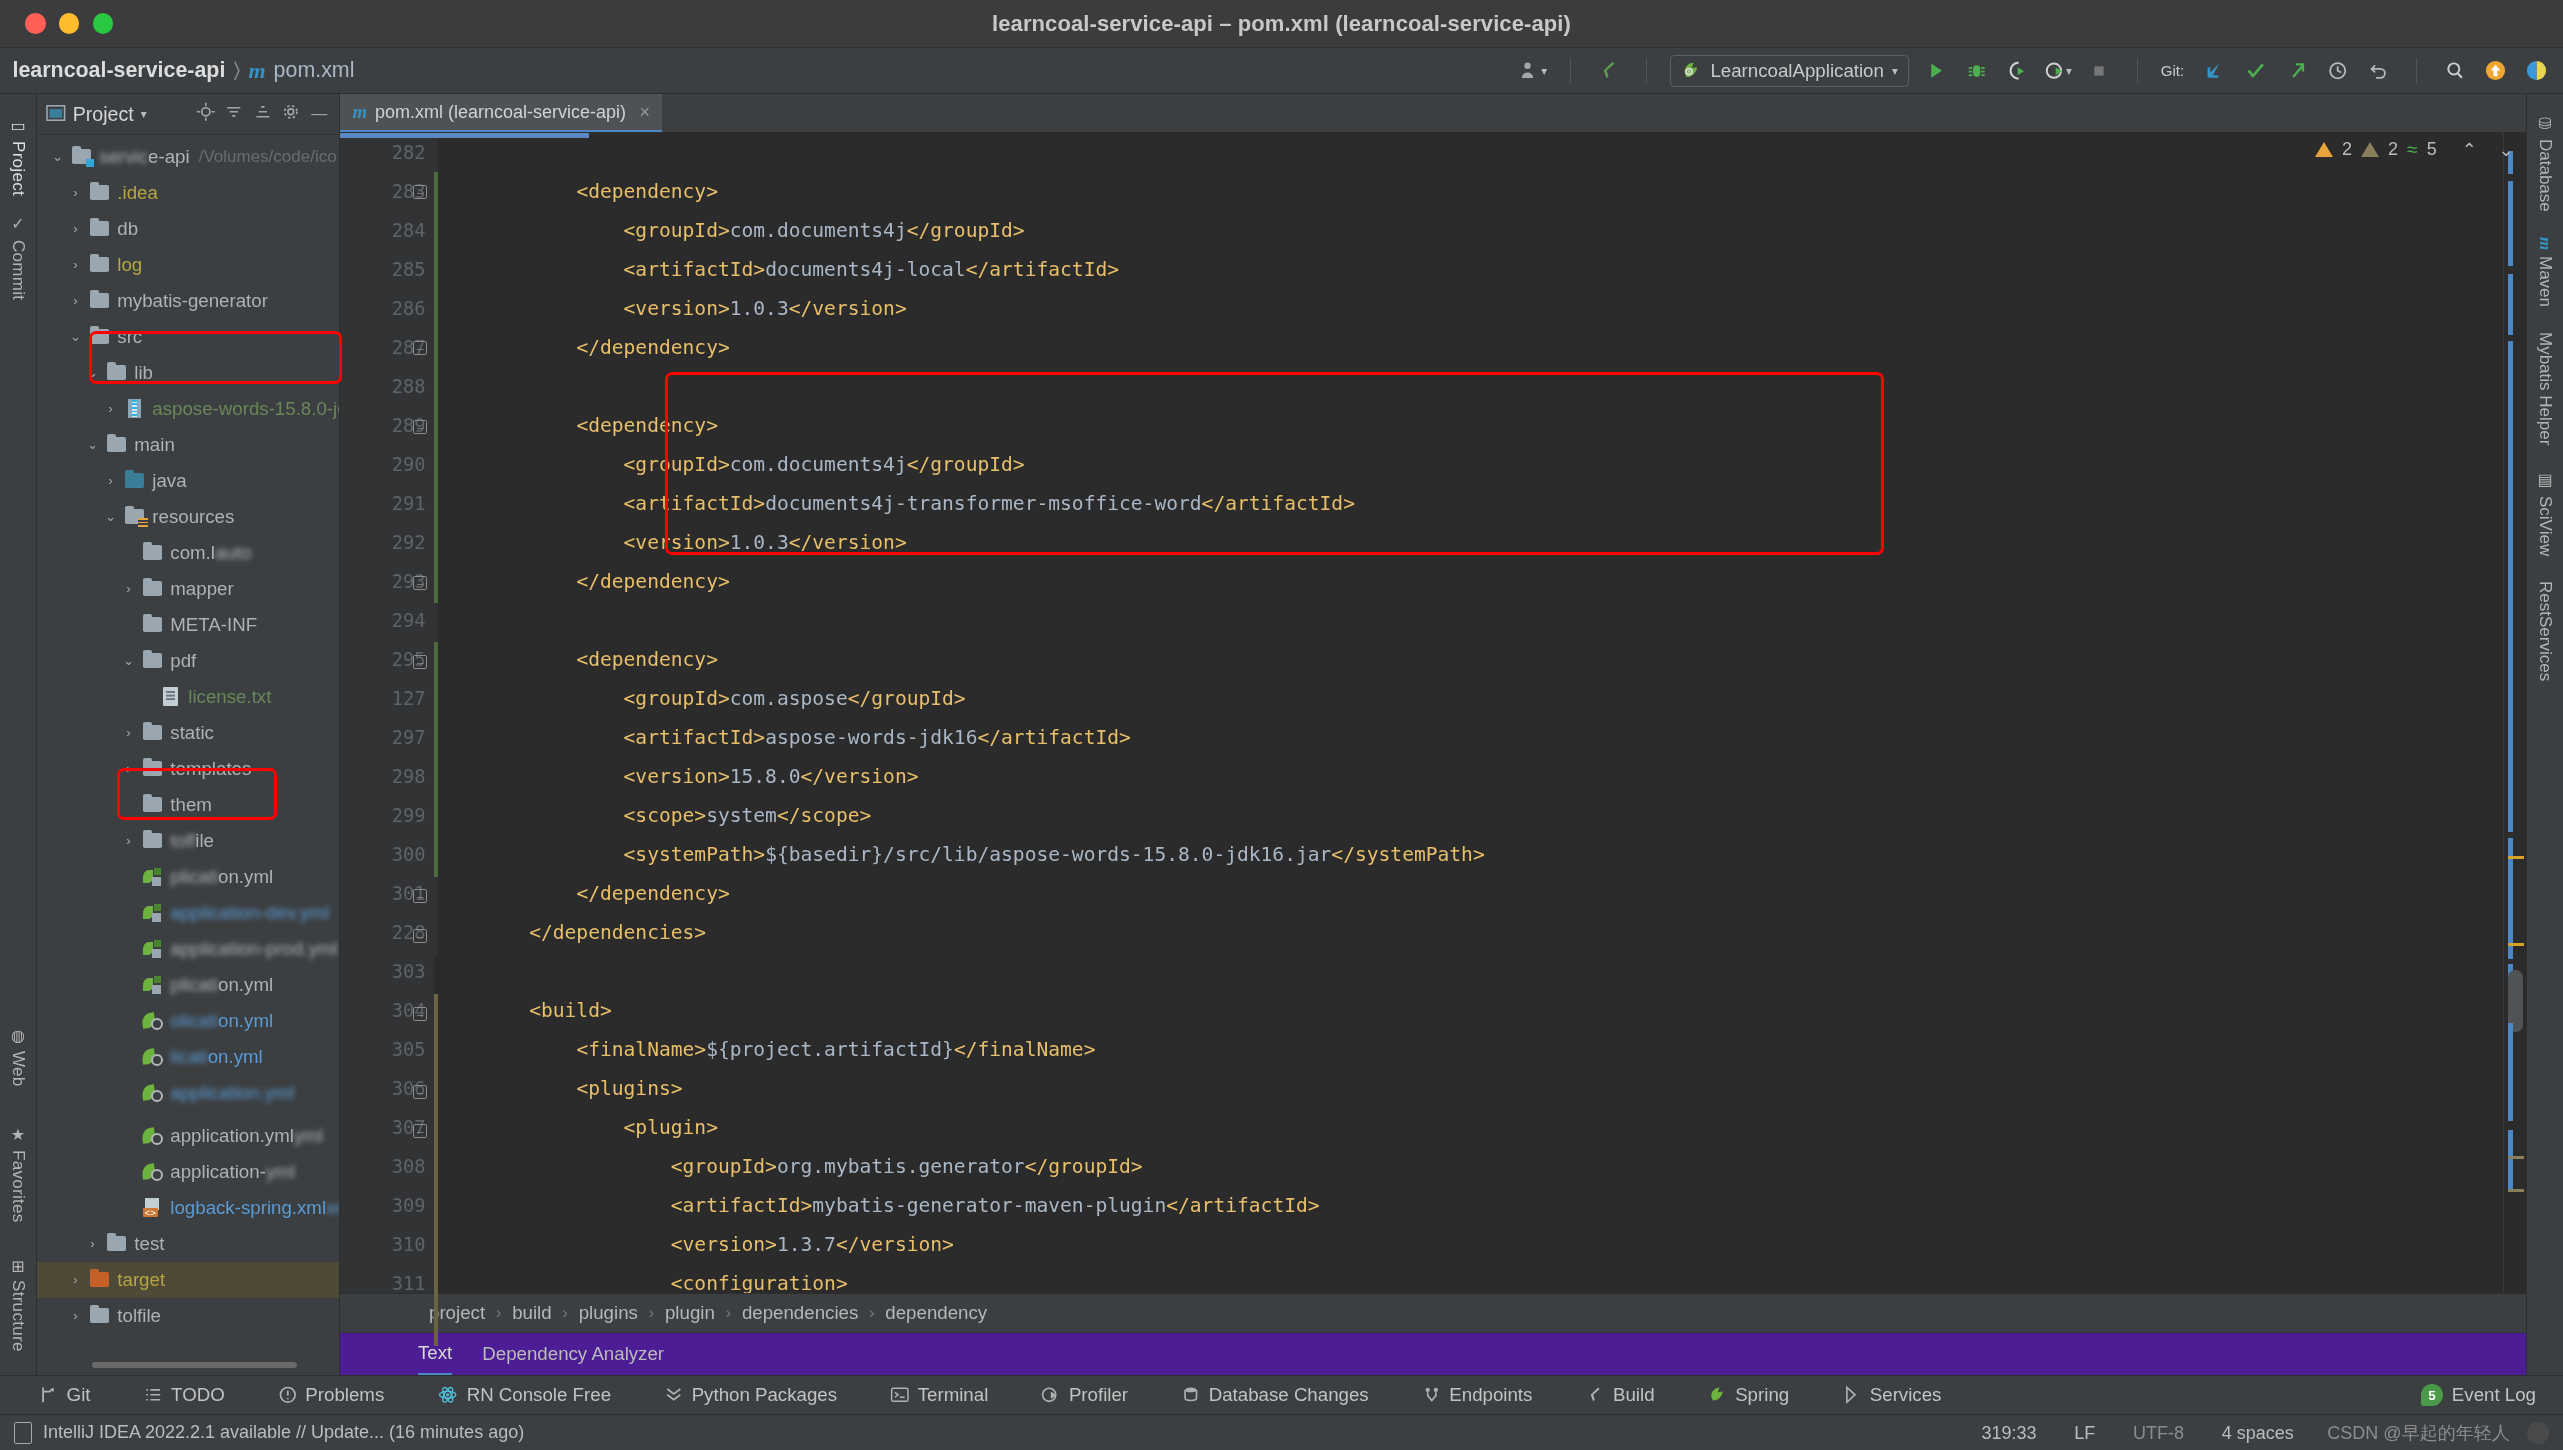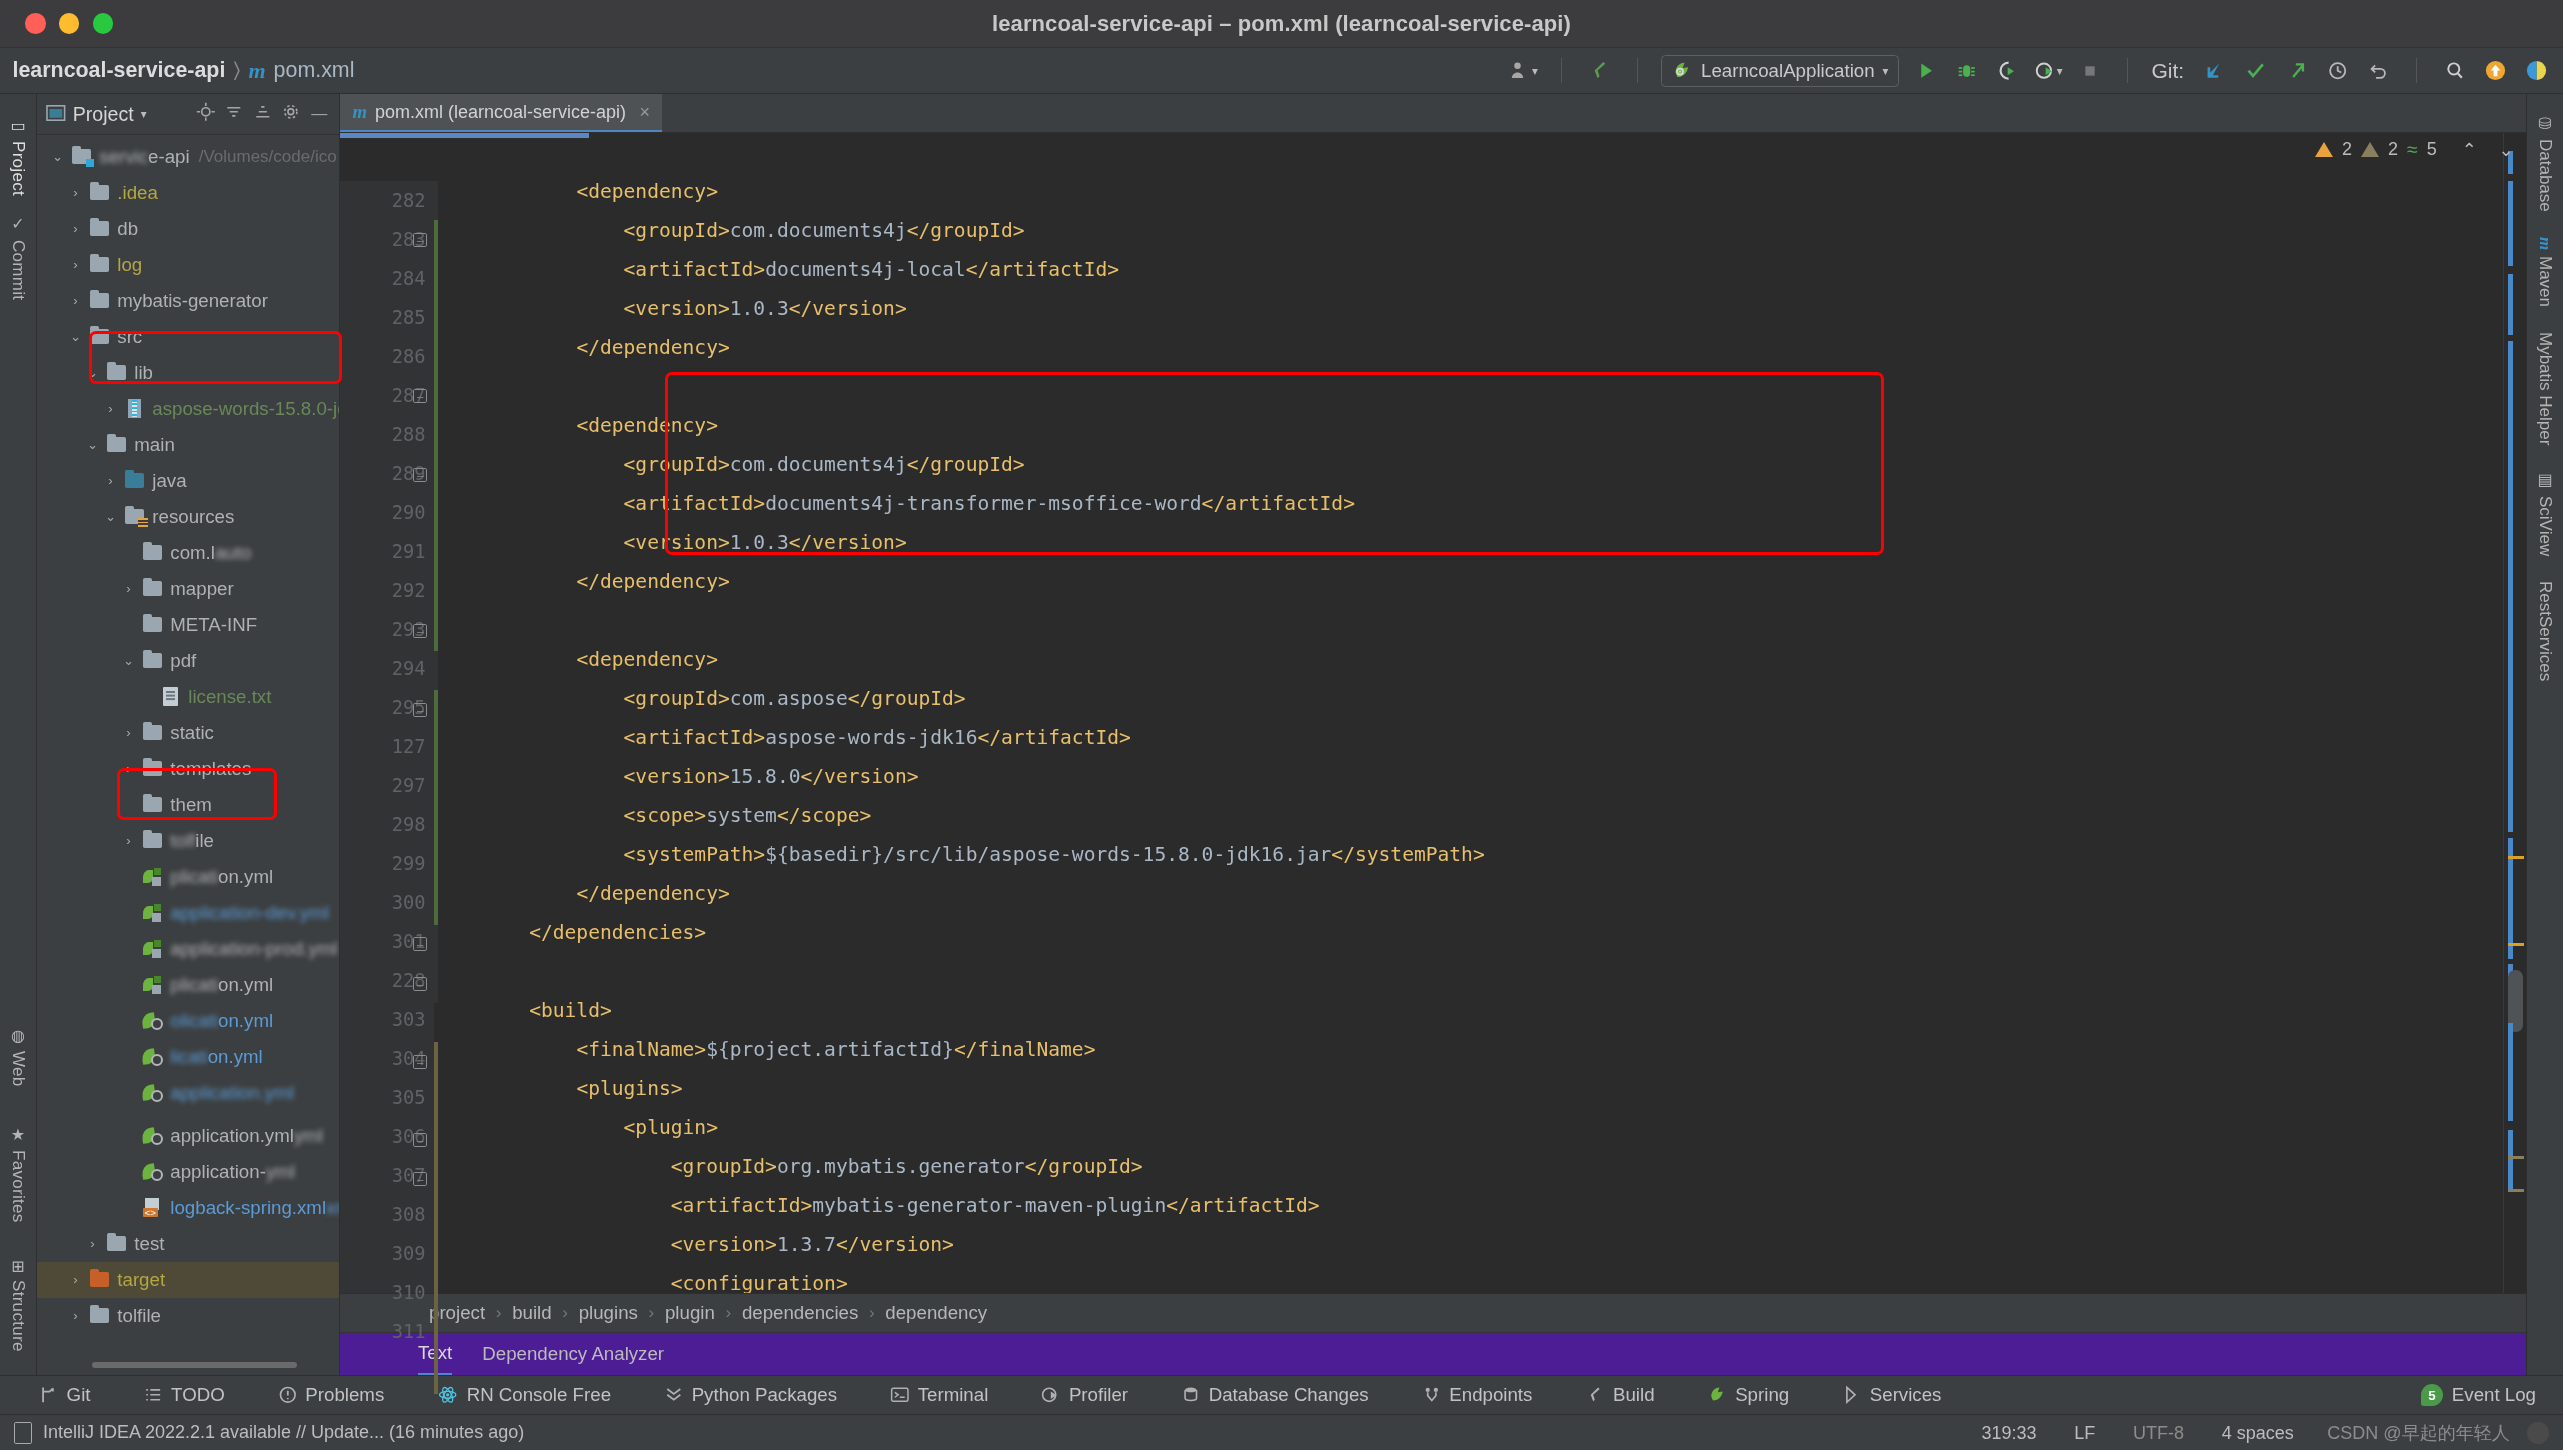--- a/index.html
+++ b/index.html
@@ -61,21 +61,21 @@
   }
   .tb-div { width: 0.9px; height: 25px; background: #555; margin: 0 10.7px; }
   .runconfig {
     display: flex; align-items: center; gap: 8px;
     border: 0.9px solid #5e6060; border-radius: 4.4px;
     height: 32px; padding: 0 9.8px;
     color: #c9c9c9; font-size: 18.7px;
     background: #3c3f41;
   }
   .caret { font-size: 11.6px; color: #bbb; }
-  .git-label { color: #c9c9c9; font-size: 21px; margin-right: 3.6px;}
+  .git-label { color: #c9c9c9; font-size: 15px; margin-right: 3.6px;}
 
   
   .main { flex: 1; display: flex; min-height: 0; }
 
   
   .rail {
     width: 37px; flex: 0 0 37px; background: #3c3f41;
     border-right: 0.9px solid #2e2e2e;
     display: flex; flex-direction: column; align-items: center;
     padding-top: 12.5px;
@@ -193,21 +193,21 @@
     display: flex; align-items: center; gap: 8px;
     padding: 0 12.5px; background: #4e5254;
     border-bottom: 2.7px solid #4a88c7;
     font-size: 18px; color: #d2d2d2;
   }
   .tab .close { color: #9a9a9a; font-size: 18px; margin-left: 5.3px;}
 
   .editor-wrap { flex: 1; display: flex; min-height: 0; position: relative; background: #2b2b2b; }
   .gutter {
     width: 98px; flex: 0 0 98px; background: #313335;
-    position: relative; padding-top: 0; margin-top: 48px;
+    position: relative; padding-top: 0;
   }
   .gutter-nums { position:absolute; inset:0; }
   .gnum {
     height: 39px; line-height: 39px; text-align: right;
     padding-right: 12.5px; color: #606366; font-size: 18.7px;
     font-family: "DejaVu Sans Mono", monospace;
   }
   .codearea {
     flex: 1; position: relative; overflow: hidden;
     background: #2b2b2b;

